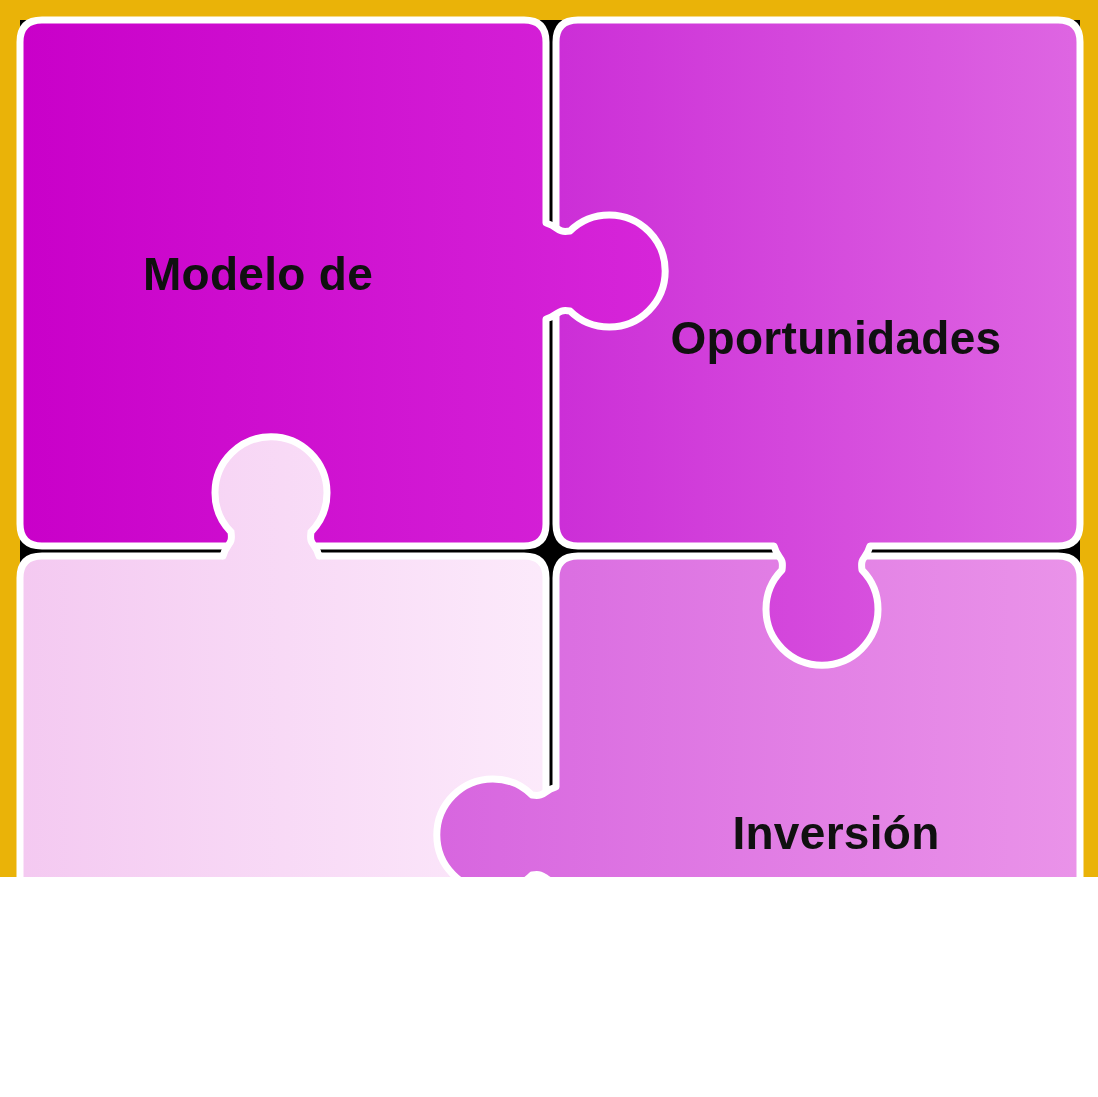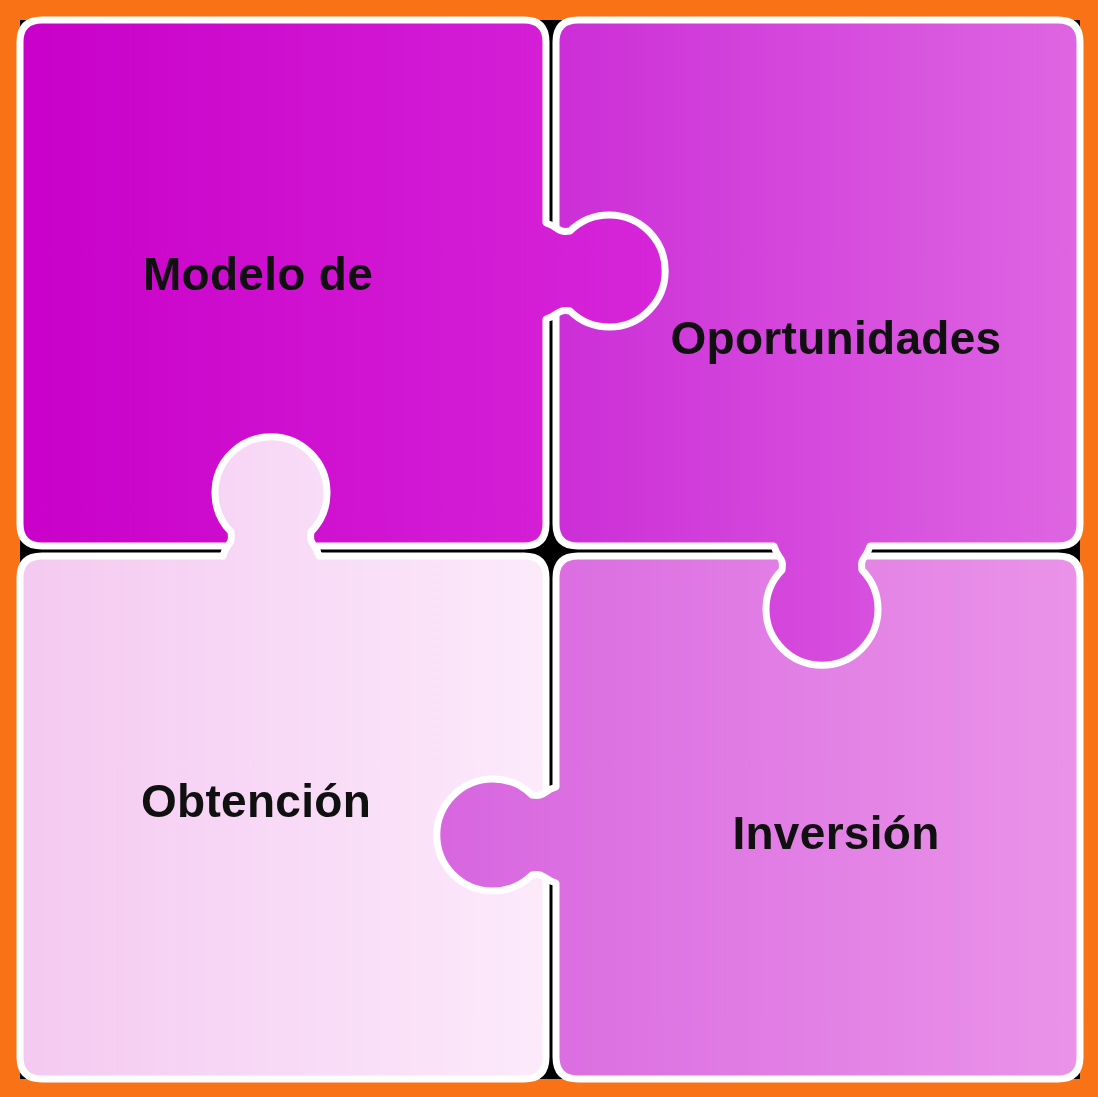--- a/index.html
+++ b/index.html
@@ -1,20 +1,20 @@
 <!DOCTYPE html>
 <html><head>
 <meta charset="utf-8">
 <style>
   html, body { margin: 0; padding: 0; background: #ffffff; }
   .stage {
     position: relative;
     width: 1098px;
-    height: 1097px;
-    background: #f97316;
+    height: 877px;
+    background: #eab308;
     overflow: hidden;
     font-family: "Liberation Sans", "DejaVu Sans", sans-serif;
   }
   .stage svg { position: absolute; left: 0; top: 0; display: block; }
   .piece-label {
     position: absolute;
     text-align: center;
     font-weight: 800;
     font-size: 46px;
     line-height: 1.16;
@@ -95,20 +95,19 @@
 
   <div class="piece-label label-tl">
     <span>Modelo de</span>
   </div>
 
   <div class="piece-label label-tr">
     <span>Oportunidades</span>
   </div>
 
   <div class="piece-label label-bl">
-    <span>Obtención</span>
   </div>
 
   <div class="piece-label label-br">
     <span>Inversión</span>
   </div>
 
 </div>
 
 </body></html>

